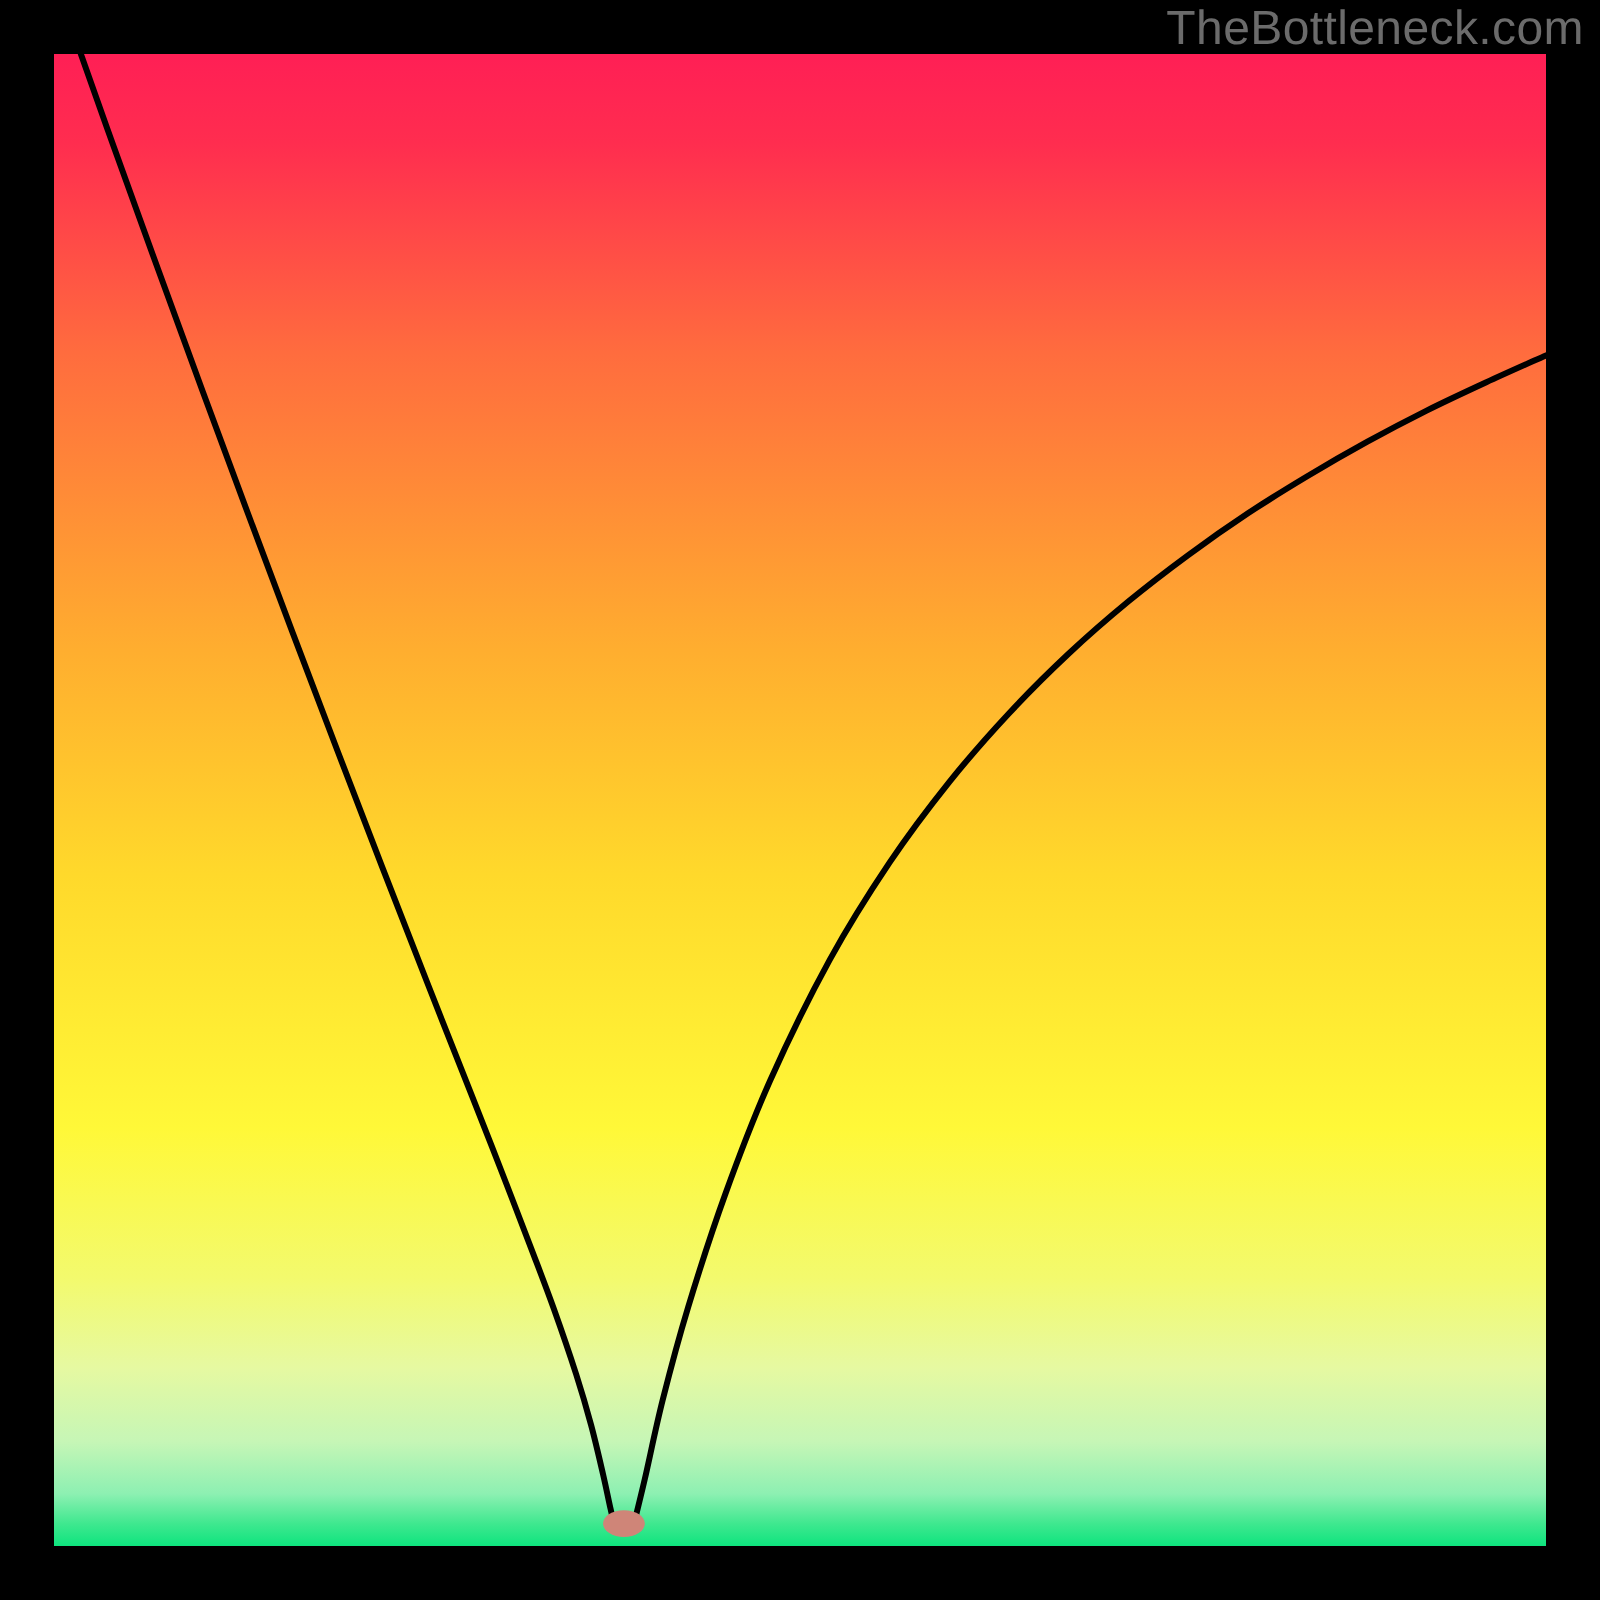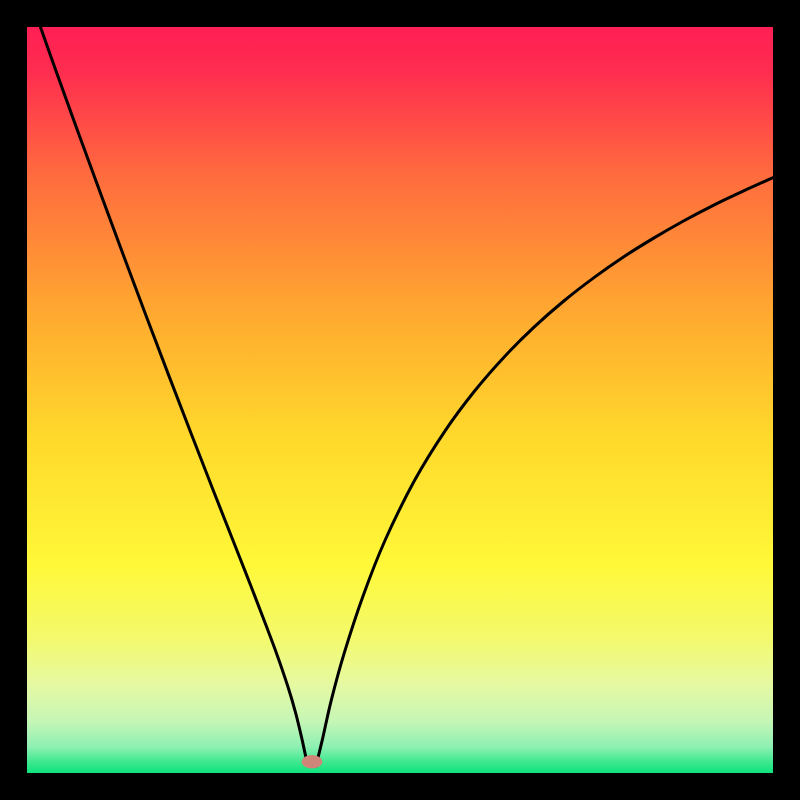--- a/index.html
+++ b/index.html
@@ -60,13 +60,14 @@
             <stop offset="96.5%" stop-color="#8df0b2"></stop>
             <stop offset="98.5%" stop-color="#3fe88f"></stop>
             <stop offset="100%" stop-color="#0ee47e"></stop>
           </linearGradient>
         </defs>
         <rect x="0" y="0" width="746" height="746" fill="url(#bg-grad)"></rect>
         <path d="M 13.43 0.00 C 16.16 7.71, 23.37 28.22, 29.84 46.25 C 36.31 64.28, 44.76 87.65, 52.22 108.17 C 59.68 128.68, 67.14 149.08, 74.60 169.34 C 82.06 189.61, 89.52 209.75, 96.98 229.77 C 104.44 249.79, 111.90 269.68, 119.36 289.45 C 126.82 309.22, 134.28 328.86, 141.74 348.38 C 149.20 367.90, 156.66 387.30, 164.12 406.57 C 171.58 425.84, 179.04 444.99, 186.50 464.01 C 193.96 483.04, 202.66 504.92, 208.88 520.71 C 215.10 536.50, 218.83 545.95, 223.80 558.75 C 228.77 571.56, 234.37 586.11, 238.72 597.55 C 243.07 608.98, 246.18 616.94, 249.91 627.39 C 253.64 637.83, 257.99 650.51, 261.10 660.21 C 264.21 669.91, 266.32 677.24, 268.56 685.57 C 270.80 693.90, 272.91 703.23, 274.53 710.19 C 276.14 717.15, 277.26 722.87, 278.26 727.35 C 279.25 731.83, 280.12 735.43, 280.50 737.05 C 280.87 738.66, 279.00 737.05, 280.50 737.05 C 281.99 737.05, 287.96 737.05, 289.45 737.05 C 290.94 737.05, 288.45 741.15, 289.45 737.05 C 290.44 732.94, 292.93 723.12, 295.42 712.43 C 297.90 701.74, 300.76 687.19, 304.37 672.89 C 307.97 658.59, 311.83 643.80, 317.05 626.64 C 322.27 609.48, 328.86 588.84, 335.70 569.94 C 342.54 551.05, 349.38 532.77, 358.08 513.25 C 366.78 493.73, 377.97 470.97, 387.92 452.82 C 397.87 434.67, 407.81 419.13, 417.76 404.33 C 427.71 389.54, 437.65 376.48, 447.60 364.05 C 457.55 351.61, 467.49 340.42, 477.44 329.73 C 487.39 319.04, 497.33 309.22, 507.28 299.89 C 517.23 290.57, 527.17 281.99, 537.12 273.78 C 547.07 265.58, 557.01 257.99, 566.96 250.66 C 576.91 243.32, 586.85 236.36, 596.80 229.77 C 606.75 223.18, 616.69 217.09, 626.64 211.12 C 636.59 205.15, 646.53 199.43, 656.48 193.96 C 666.43 188.49, 676.37 183.27, 686.32 178.29 C 696.27 173.32, 706.21 168.72, 716.16 164.12 C 726.11 159.52, 741.03 152.93, 746.00 150.69" fill="none" stroke="#000" stroke-width="3" stroke-linejoin="round" stroke-linecap="round"></path>
         <ellipse cx="284.972" cy="734.81" rx="10.443999999999999" ry="6.714" fill="#cf8578"></ellipse>
       </svg>
   </div>
+  <div class="watermark">TheBottleneck.com</div>
 </div>
 
 </body></html>

